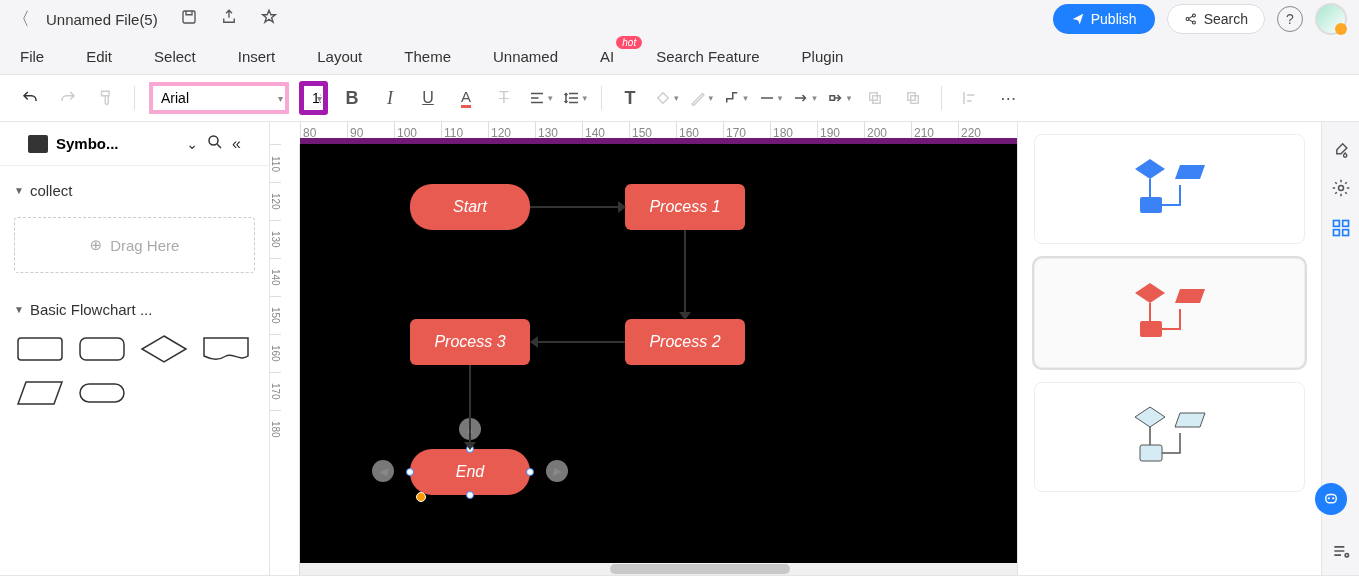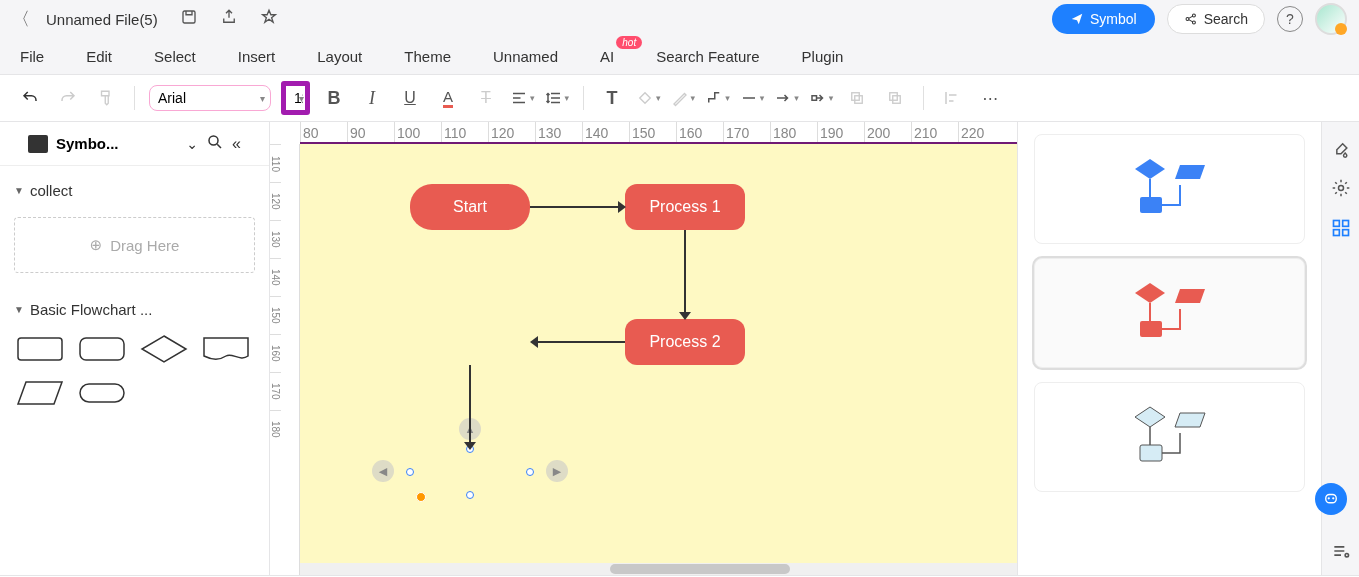--- a/index.html
+++ b/index.html
@@ -20,21 +20,21 @@
 
 .menubar { height: 36px; display: flex; align-items: center; padding: 0 20px; gap: 42px; background: #f5f5f7; font-size: 15px; color: #333; }
 .menubar .menu-item { cursor: pointer; position: relative; }
 .menubar .hot-badge { position: absolute; top: -12px; right: -28px; background: #ff4d6d; color: #fff; font-size: 10px; padding: 1px 6px; border-radius: 8px; font-style: italic; }
 
 
 .toolbar { height: 48px; background: #fff; border-top: 1px solid #e5e5e7; border-bottom: 1px solid #e5e5e7; display: flex; align-items: center; padding: 0 16px; gap: 10px; }
 .toolbar .tb-btn { width: 28px; height: 28px; display: flex; align-items: center; justify-content: center; color: #555; cursor: pointer; font-size: 16px; }
 .toolbar .tb-btn.disabled { color: #ccc; }
 .toolbar .divider { width: 1px; height: 24px; background: #e0e0e0; margin: 0 4px; }
-.toolbar .font-select { border: 1px solid #f9a8d4; border-radius: 8px; padding: 4px 24px 4px 8px; font-size: 14px; background: #fff; appearance: none; position: relative; width: 122px; }
+.toolbar .font-select { border: 4px solid #f9a8d4; border-radius: 1px; padding: 4px 24px 4px 8px; font-size: 14px; background: #fff; appearance: none; position: relative; width: 140px; }
 .toolbar .size-select { border: 5px solid #a21caf; border-radius: 3px; padding: 4px 2px 4px 8px; font-size: 14px; background: #fff; appearance: none; width: 29px; }
 .toolbar .select-wrap { position: relative; display: inline-block; }
 .toolbar .select-wrap::after { content: '▾'; position: absolute; right: 6px; top: 50%; transform: translateY(-50%); font-size: 10px; color: #888; pointer-events: none; }
 .toolbar .dropdown-btn { display: flex; align-items: center; gap: 2px; cursor: pointer; color: #555; }
 .toolbar .dropdown-btn .caret { font-size: 9px; color: #888; }
 .toolbar svg { width: 18px; height: 18px; }
 
 
 .main { display: flex; height: 453px; }
 
@@ -48,26 +48,26 @@
 .left-body { flex: 1; overflow-y: auto; padding: 8px 14px; }
 .section-head { display: flex; align-items: center; gap: 6px; font-size: 15px; color: #333; padding: 8px 0; cursor: pointer; }
 .section-head .tri { font-size: 10px; color: #666; }
 .drag-here { border: 1px dashed #ccc; border-radius: 4px; height: 56px; display: flex; align-items: center; justify-content: center; gap: 8px; color: #aaa; font-size: 15px; margin: 10px 0 20px; }
 .shape-grid { display: flex; flex-wrap: wrap; gap: 10px; padding: 6px 0; }
 .shape-cell { width: 52px; height: 34px; display: flex; align-items: center; justify-content: center; cursor: pointer; }
 .shape-cell svg { width: 48px; height: 30px; }
 
 
 .canvas-area { flex: 1; position: relative; background: #fff; }
-.ruler-h { position: absolute; top: 0; left: 30px; right: 0; height: 22px; background: #fff; border-bottom: 2px solid #701a75; display: flex; font-size: 14px; color: #888; }
+.ruler-h { position: absolute; top: 0; left: 30px; right: 0; height: 22px; background: #fff; border-bottom: 6px solid #701a75; display: flex; font-size: 12px; color: #888; }
 .ruler-h .tick { width: 47px; text-align: left; padding-left: 2px; border-left: 1px solid #ddd; line-height: 22px; }
 .ruler-v { position: absolute; top: 22px; left: 0; width: 30px; bottom: 0; background: #fff; border-right: 1px solid #ddd; }
 .ruler-v .tick { height: 38px; font-size: 10px; color: #888; text-align: center; border-top: 1px solid #ddd; writing-mode: vertical-rl; display:flex; align-items:center; justify-content:center;}
-.canvas { position: absolute; top: 22px; left: 30px; right: 0; bottom: 12px; background: #fef9c3; overflow: hidden; }
-.node { position: absolute; background: #e85b51; color: #fff; font-size: 16px; display: flex; align-items: center; justify-content: center; border-radius: 12px; }
+.canvas { position: absolute; top: 22px; left: 30px; right: 0; bottom: 12px; background: #000000; overflow: hidden; font-style: italic; }
+.node { position: absolute; background: #e85b51; color: #fff; font-size: 16px; display: flex; align-items: center; justify-content: center; border-radius: 6px; }
 .node.terminator { border-radius: 22px; }
 .node.selected::before { content:''; position:absolute; inset:-4px; border:1px solid rgba(0,0,0,0); }
 .sel-handle { position:absolute; width:8px; height:8px; background:#fff; border:1.5px solid #3b82f6; border-radius:50%; }
 .sel-dot-orange { position:absolute; width:10px; height:10px; background:#ff9800; border:1px solid #fff; border-radius:50%; }
 .side-arrow { position:absolute; width:22px; height:22px; background:rgba(200,200,200,0.6); border-radius:50%; display:flex; align-items:center; justify-content:center; color:#888; font-size:11px; cursor:pointer; }
 .arrow-line { position:absolute; background:#333; }
 .arrow-head { position:absolute; width:0; height:0; }
 .canvas-scrollbar { position:absolute; bottom:0; left:30px; right:0; height:12px; background:#f0f0f0; }
 .canvas-scrollbar .thumb { position:absolute; left:310px; width:180px; height:10px; top:1px; background:#c8c8c8; border-radius:5px; }
 
@@ -108,21 +108,21 @@
   <span class="tb-icon">
     <svg viewBox="0 0 24 24" width="18" height="18" fill="none" stroke="#555" stroke-width="1.8">
         <path d="M12 3l2.5 6h6l-5 4 2 6-5.5-4-5.5 4 2-6-5-4h6z"></path>
       </svg>
   </span>
   <div class="spacer"></div>
   <button class="publish-btn">
     <svg viewBox="0 0 24 24" width="14" height="14" fill="#fff">
         <path d="M3 12l18-9-6 18-3-7-9-2z"></path>
       </svg>
-    <span>Symbol</span>
+    <span>Publish</span>
   </button>
   <button class="share-btn">
     <svg viewBox="0 0 24 24" width="14" height="14" fill="none" stroke="#333" stroke-width="1.8">
         <circle cx="6" cy="12" r="2.5"></circle>
         <circle cx="17" cy="6" r="2.5"></circle>
         <circle cx="17" cy="18" r="2.5"></circle>
         <path d="M8 11l7-4M8 13l7 4"></path>
       </svg>
     <span>Search</span>
   </button>
@@ -346,21 +346,23 @@
       <div class="tick">180</div>
     </div>
     <div class="canvas">
 
       <div class="node terminator" style="left:110px;top:40px;width:120px;height:46px">Start</div>
 
       <div class="node" style="left:325px;top:40px;width:120px;height:46px">Process 1</div>
 
       <div class="node" style="left:325px;top:175px;width:120px;height:46px">Process 2</div>
 
-
+      <div class="node" style="left:110px;top:175px;width:120px;height:46px">Process 3</div>
+
+      <div class="node terminator selected" style="left:110px;top:305px;width:120px;height:46px">End</div>
 
       <div class="sel-handle" style="left:166px;top:301px"></div>
       <div class="sel-handle" style="left:166px;top:347px"></div>
       <div class="sel-handle" style="left:106px;top:324px"></div>
       <div class="sel-handle" style="left:226px;top:324px"></div>
       <div class="sel-dot-orange" style="left:116px;top:348px"></div>
       <div class="side-arrow" style="left:72px;top:316px">◀</div>
       <div class="side-arrow" style="left:246px;top:316px">▶</div>
       <div class="side-arrow" style="left:159px;top:274px">▲</div>
 

